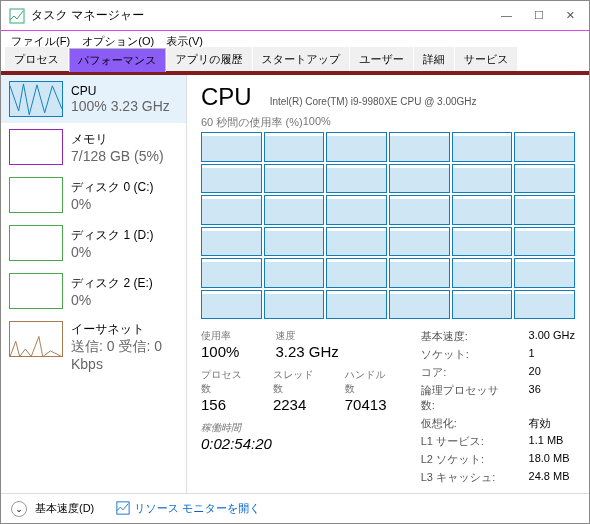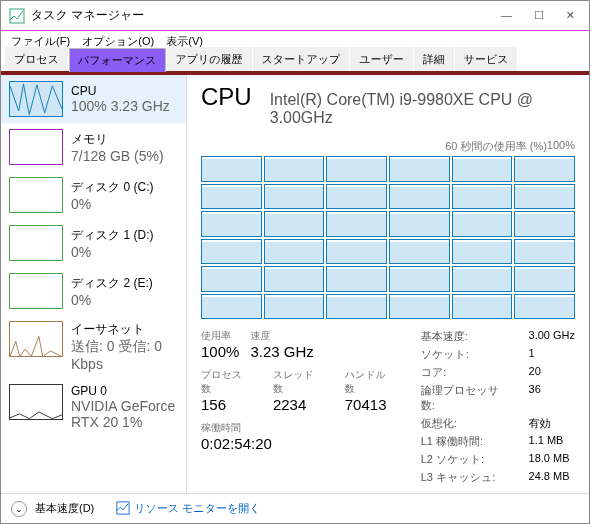--- a/index.html
+++ b/index.html
@@ -22,22 +22,22 @@
 .thumb.mem{border-color:#9528b4}
 .thumb.disk{border-color:#4ca64c}
 .thumb.net{border-color:#a77b4d}
 .thumb.gpu{border-color:#333}
 .side-labels{display:flex;flex-direction:column;justify-content:center}
 .side-title{font-size:12px}
 .side-sub{font-size:14px;color:#666}
 .main{flex:1;padding:8px 14px;overflow:hidden;display:flex;flex-direction:column}
 .main-head{display:flex;align-items:baseline;gap:18px}
 .main-head h1{font-size:24px;font-weight:normal}
-.main-head .model{font-size:16px;color:#555}
-.chart-caption{display:flex;justify-content:flex-end;font-size:9px;color:#777;margin-top:12px}
+.main-head .model{font-size:10px;color:#555}
+.chart-caption{display:flex;justify-content:flex-start;font-size:9px;color:#777;margin-top:4px}
 .cpu-grid{display:grid;grid-template-columns:repeat(6,1fr);grid-template-rows:repeat(6,1fr);gap:2px;height:210px;margin-top:2px}
 .core{border:1px solid #117dbb;background:linear-gradient(to top,#cfe6f5 0%,#cfe6f5 90%,#fff 90%);position:relative}
 .stats{display:flex;margin-top:10px;gap:26px}
 .stat-col{display:flex;flex-direction:column;gap:8px}
 .stat-label{font-size:10px;color:#777}
 .stat-val{font-size:15px}
 .spec{display:grid;grid-template-columns:auto auto;column-gap:18px;row-gap:3px;font-size:10px;margin-left:auto}
 .spec .k{color:#555}
 .footer{height:30px;border-top:1px solid #ddd;display:flex;align-items:center;padding:0 10px;gap:8px}
 .chevron{width:16px;height:16px;border:1px solid #999;border-radius:50%;display:flex;align-items:center;justify-content:center;font-size:9px}
@@ -121,32 +121,20 @@
         <div class="thumb net">
           <svg viewBox="0 0 54 36">
             <path d="M0,36 L6,20 L10,36 L16,28 L22,36 L30,15 L34,36 L42,30 L54,36" fill="none" stroke="#a77b4d"></path>
           </svg>
         </div>
         <div class="side-labels">
           <div class="side-title">イーサネット</div>
           <div class="side-sub">送信: 0  受信: 0 Kbps</div>
         </div>
       </div>
-      <div class="side-item">
-        <div class="thumb gpu">
-          <svg viewBox="0 0 54 36">
-            <path d="M0,34 L10,30 L20,35 L30,28 L44,35 L54,31" fill="none" stroke="#333"></path>
-          </svg>
-        </div>
-        <div class="side-labels">
-          <div class="side-title">GPU 0</div>
-          <div class="side-sub">NVIDIA GeForce RTX 20
-1%</div>
-        </div>
-      </div>
     </div>
   <div class="main">
     <div class="main-head">
       <h1>CPU</h1>
       <span class="model">Intel(R) Core(TM) i9-9980XE CPU @ 3.00GHz</span>
     </div>
     <div class="chart-caption">
       <span>60 秒間の使用率 (%)</span>
       <span>100%</span>
     </div>
@@ -184,21 +172,21 @@
         <div class="core"></div>
         <div class="core"></div>
         <div class="core"></div>
         <div class="core"></div>
         <div class="core"></div>
         <div class="core"></div>
       </div>
 
     <div class="stats">
       <div class="stat-col" id="statsL">
-          <div style="display: flex; gap: 11px;">
+          <div style="display: flex; gap: 36px;">
             <div>
               <div class="stat-label">使用率</div>
               <div class="stat-val">100%</div>
             </div>
             <div>
               <div class="stat-label">速度</div>
               <div class="stat-val">3.23 GHz</div>
             </div>
           </div>
           <div style="display: flex; gap: 22px; align-items: center;">
@@ -208,39 +196,39 @@
             </div>
             <div>
               <div class="stat-label">スレッド数</div>
               <div class="stat-val">2234</div>
             </div>
             <div>
               <div class="stat-label">ハンドル数</div>
               <div class="stat-val">70413</div>
             </div>
           </div>
-          <div style="display: flex; gap: 22px;">
+          <div style="display: flex; gap: 22px; font-style: italic;">
             <div>
               <div class="stat-label">稼働時間</div>
               <div class="stat-val">0:02:54:20</div>
             </div>
           </div>
         </div>
       <div class="spec" id="spec">
           <div class="k">基本速度:</div>
           <div>3.00 GHz</div>
           <div class="k">ソケット:</div>
           <div>1</div>
           <div class="k">コア:</div>
           <div>20</div>
           <div class="k">論理プロセッサ数:</div>
           <div>36</div>
           <div class="k">仮想化:</div>
           <div>有効</div>
-          <div class="k">L1 稼働時間:</div>
+          <div class="k">L1 サービス:</div>
           <div>1.1 MB</div>
           <div class="k">L2 ソケット:</div>
           <div>18.0 MB</div>
           <div class="k">L3 キャッシュ:</div>
           <div>24.8 MB</div>
         </div>
     </div>
   </div>
 </div>
 

